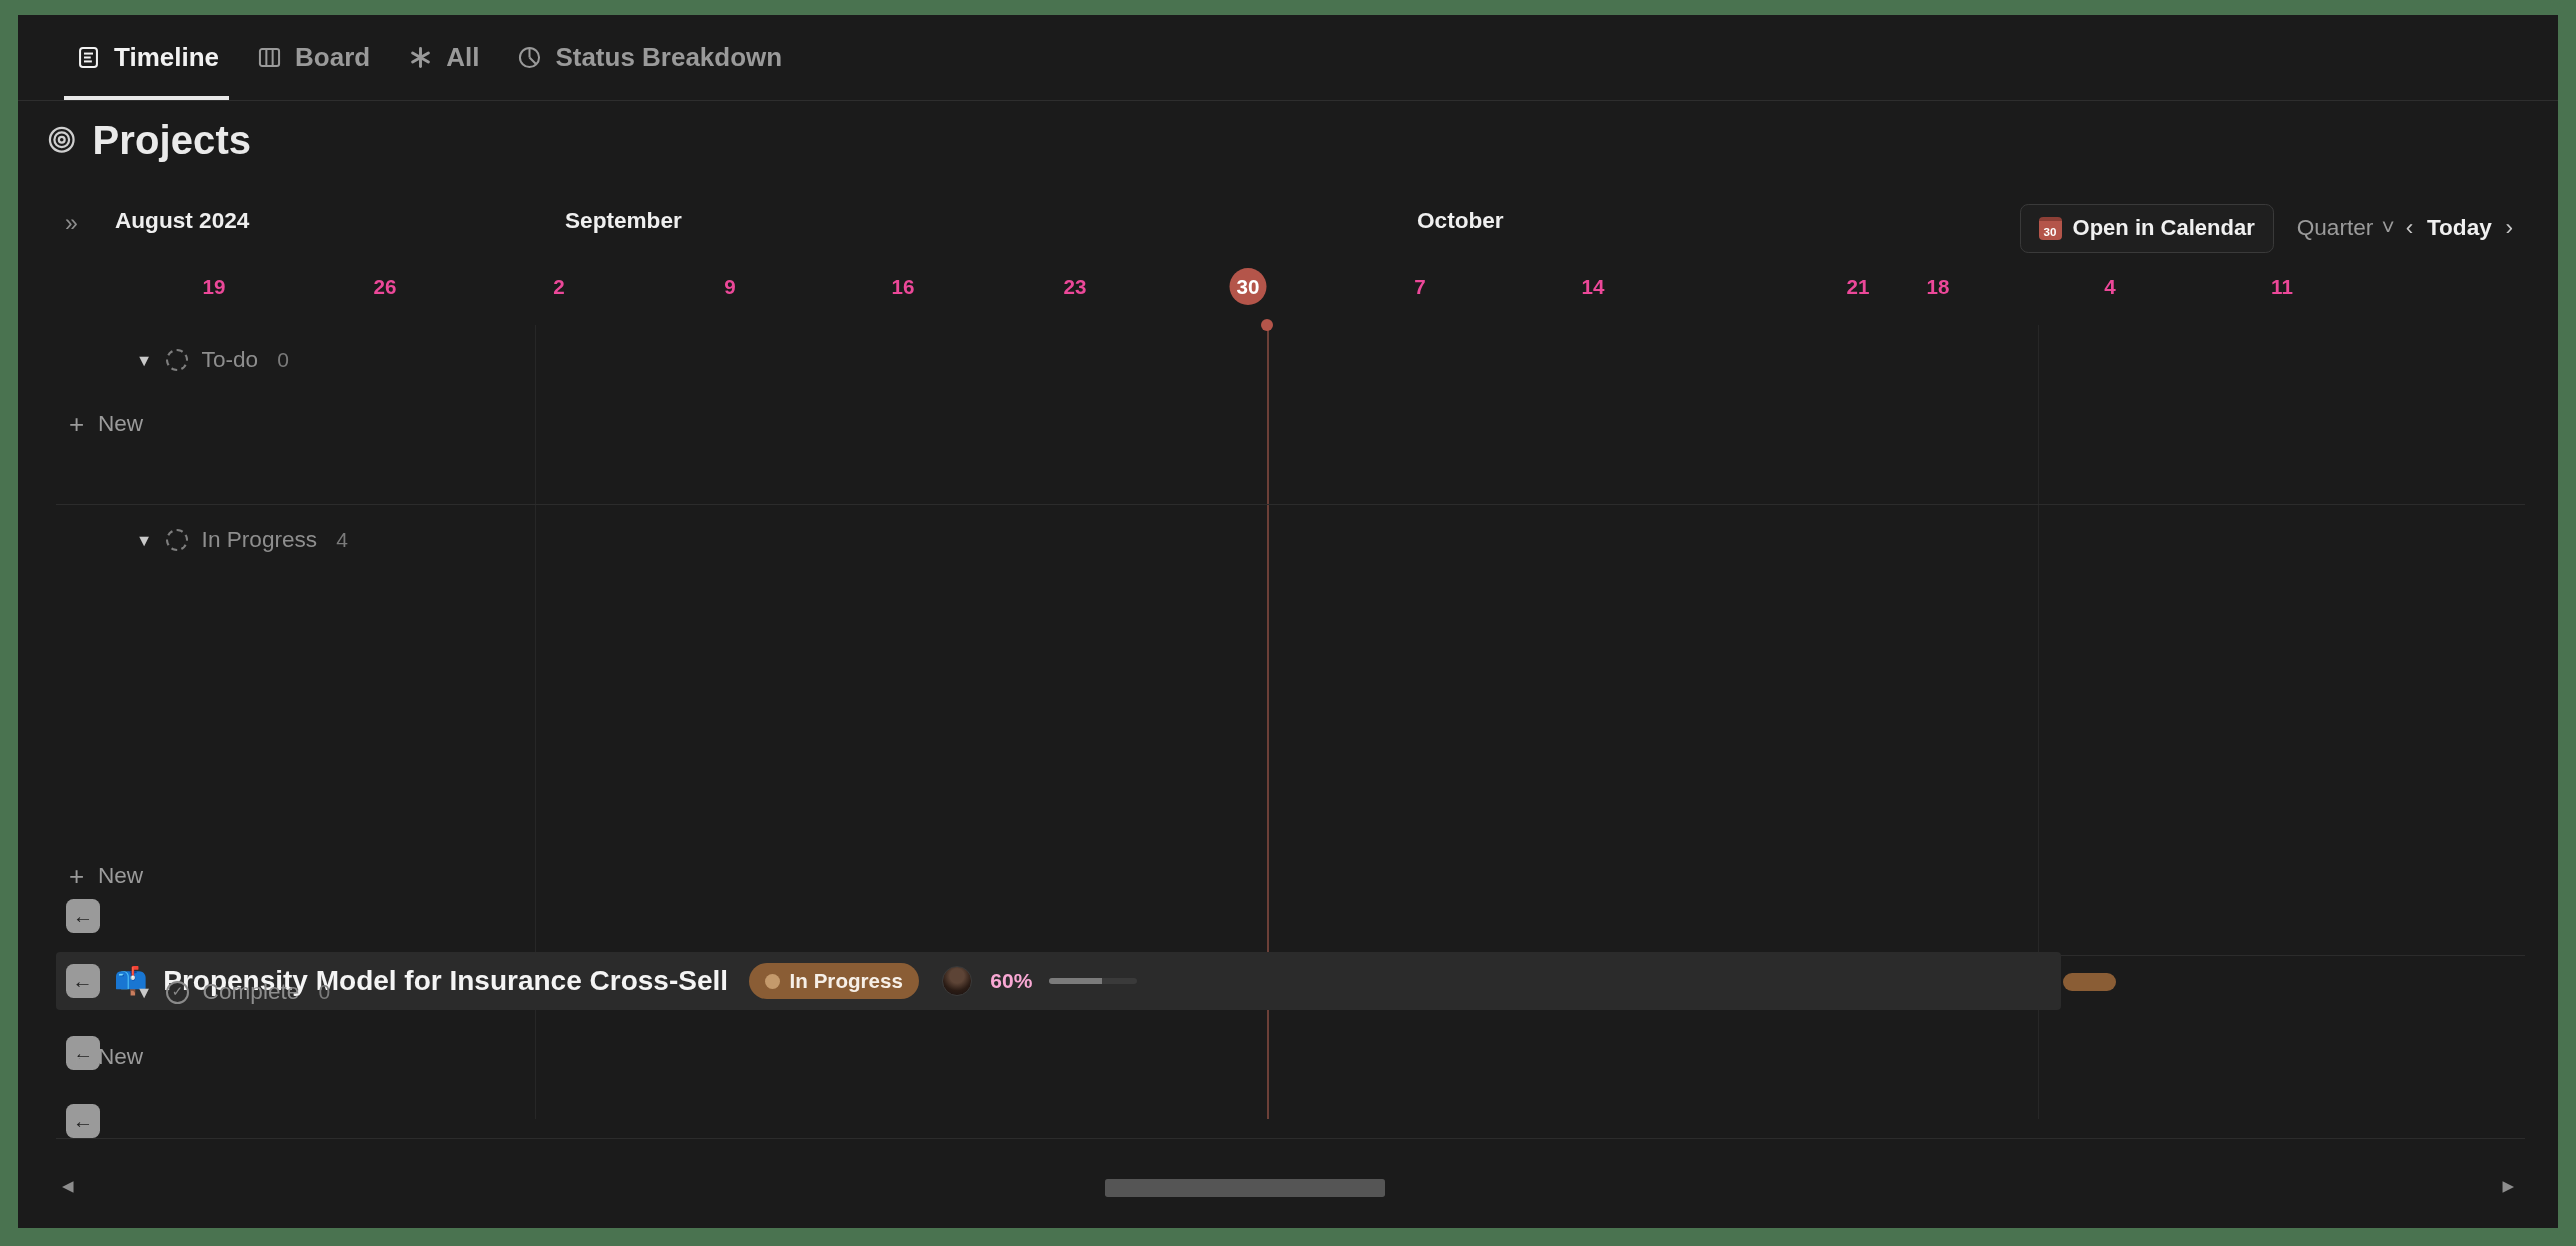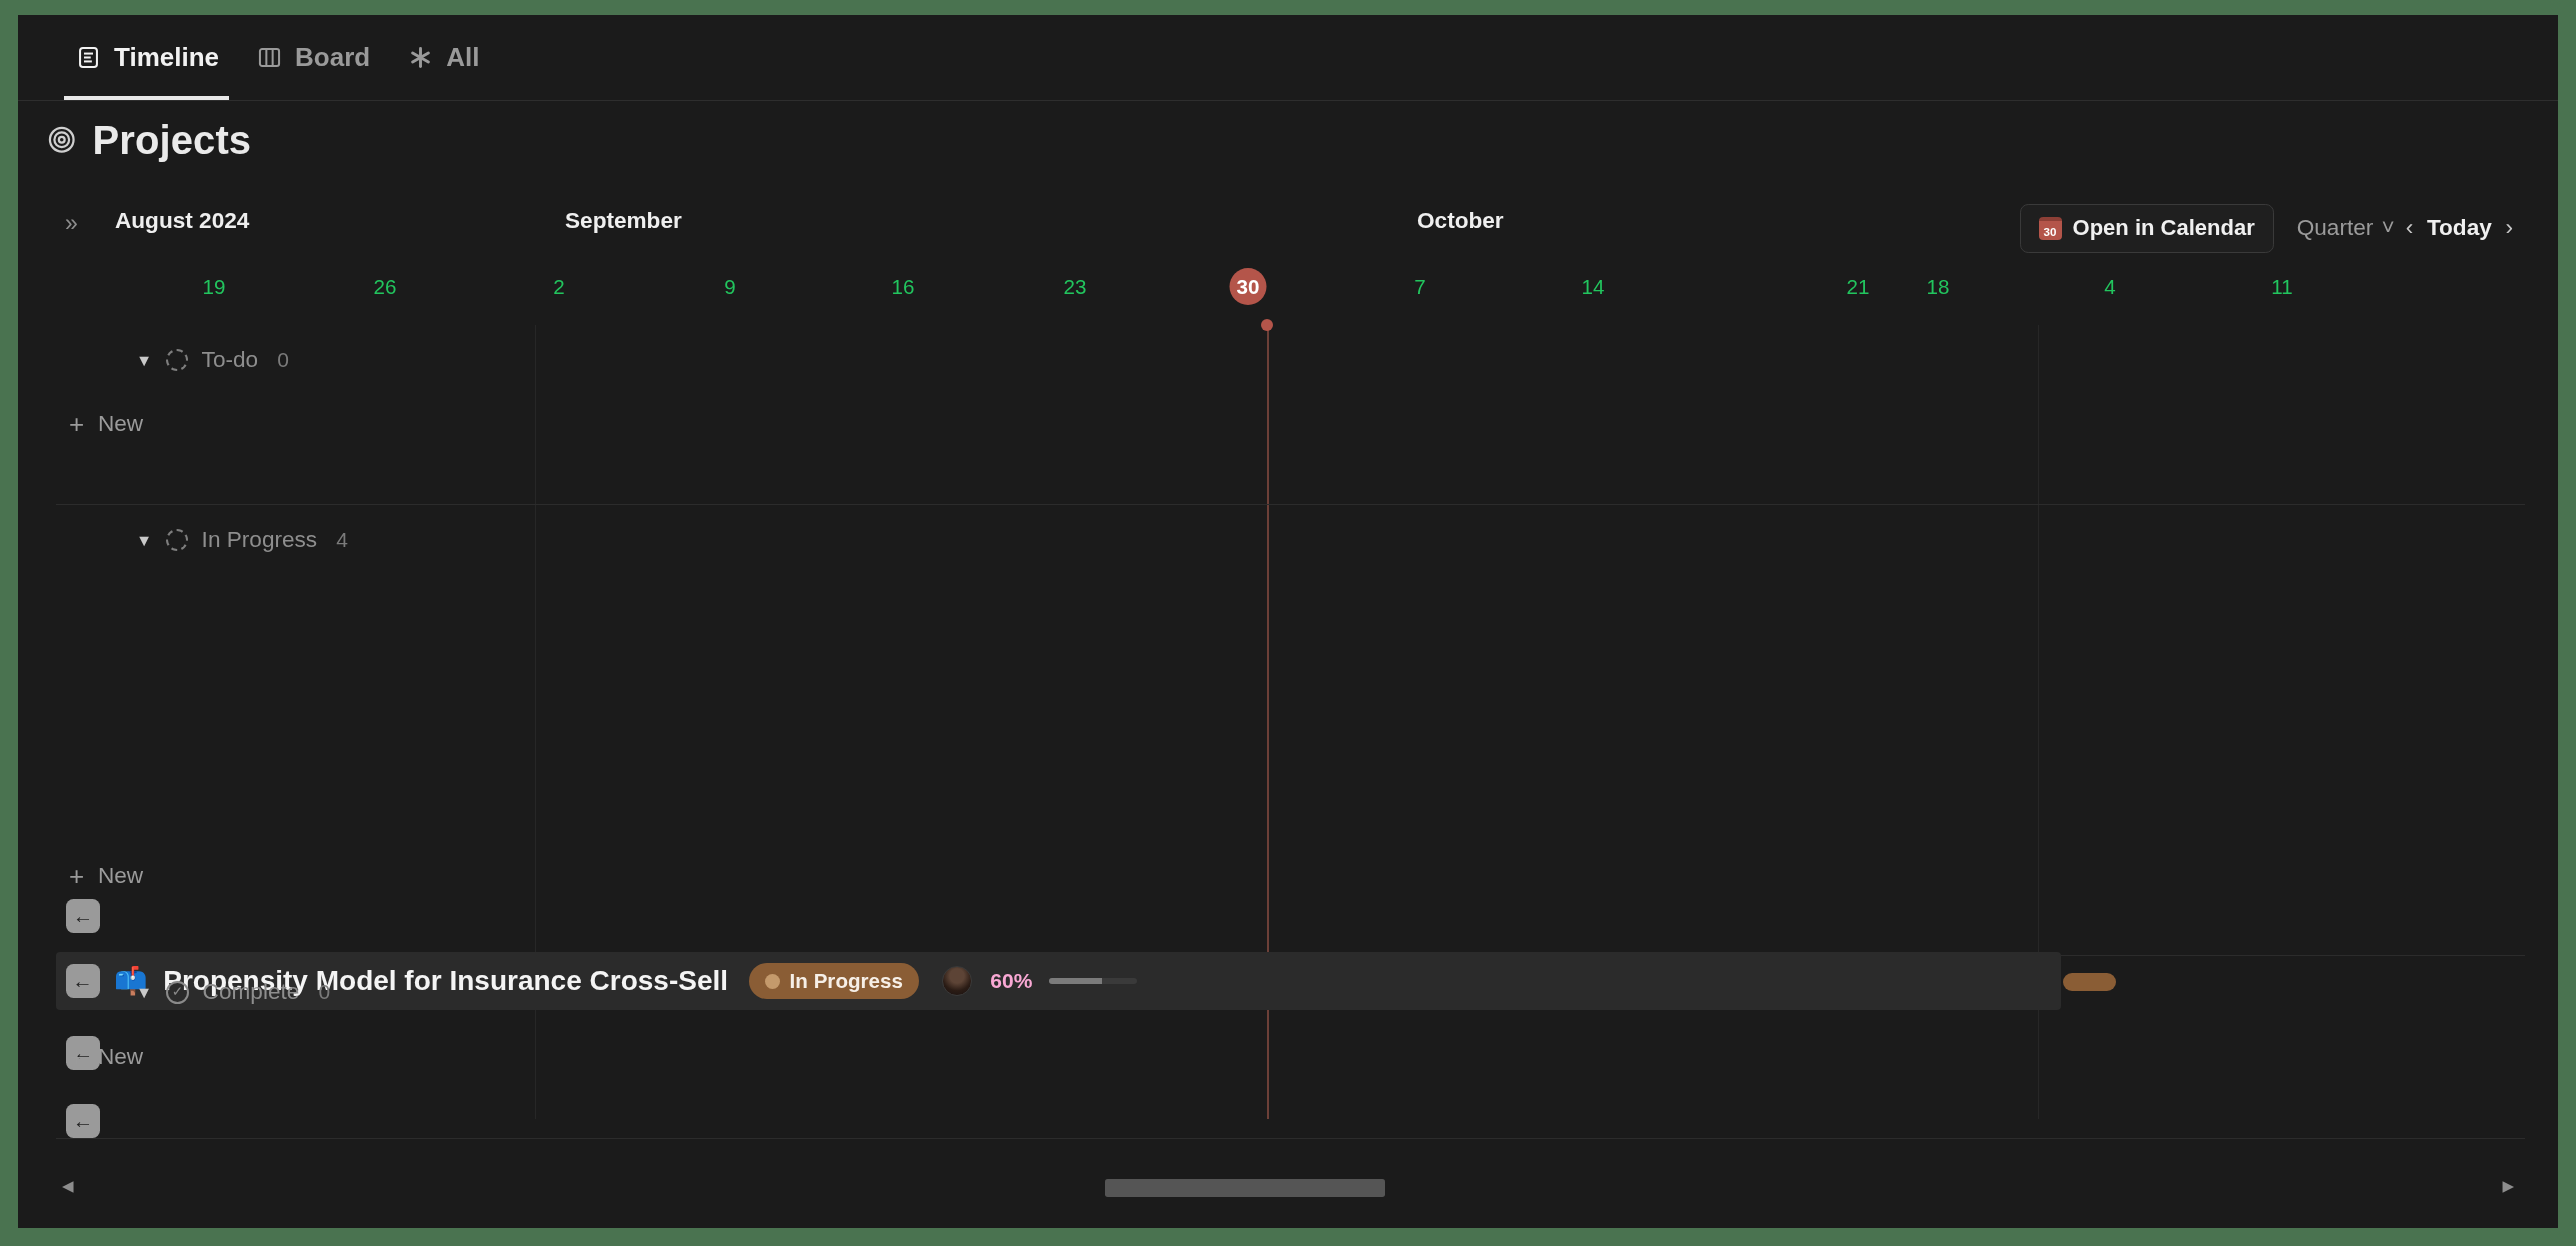--- a/index.html
+++ b/index.html
@@ -96,23 +96,24 @@
   .navbtn {
     color: #c8c8c8; font-size: 22.6px;
     padding: 0 11px; cursor: pointer;
   }
   #today { color: #f0f0f0; font-size: 22.6px; font-weight: 700; cursor: pointer; padding: 0 2.7px; }
 
   
   #ticks { position: absolute; left: 0; top: 260px; width: 100%; height: 41px; }
   .tick {
     position: absolute; top: 0;
-    color: #22c55e; font-size: 20.6px;
+    color: #ec4899; font-size: 20.6px;
     transform: translateX(-50%);
     white-space: nowrap;
+    font-weight: bold;
   }
   .tick.today {
     color: #ffffff; font-weight: 700;
     background: #b4554a;
     width: 37px; height: 37px; border-radius: 50%;
     display: flex; align-items: center; justify-content: center;
     top: -6.9px;
   }
 
   
@@ -260,20 +261,30 @@
       <span class="ico">
         <svg width="27" height="27" viewBox="0 0 24 24" stroke="#9a9a9a" stroke-width="2.6" stroke-linecap="round">
           <line x1="12" y1="4" x2="12" y2="20"></line>
           <line x1="5" y1="8" x2="19" y2="16"></line>
           <line x1="19" y1="8" x2="5" y2="16"></line>
         </svg>
       </span>
       <span>All</span>
     </div>
 
+    <div class="tab">
+      <span class="ico">
+        <svg width="27" height="27" viewBox="0 0 24 24" fill="none" stroke="#9a9a9a" stroke-width="1.8">
+          <circle cx="12" cy="12" r="8.5"></circle>
+          <path d="M12 12V3.5"></path>
+          <path d="M12 12l6 6"></path>
+        </svg>
+      </span>
+      <span>Status Breakdown</span>
+    </div>
   </div>
 
   <div id="pagetitle">
     <span>
       <svg width="31.5" height="31.5" viewBox="0 0 24 24" fill="none" stroke="#cfcfcf" stroke-width="1.7">
         <circle cx="12" cy="12" r="9"></circle>
         <circle cx="12" cy="12" r="5.6"></circle>
         <circle cx="12" cy="12" r="2.2"></circle>
       </svg>
     </span>

